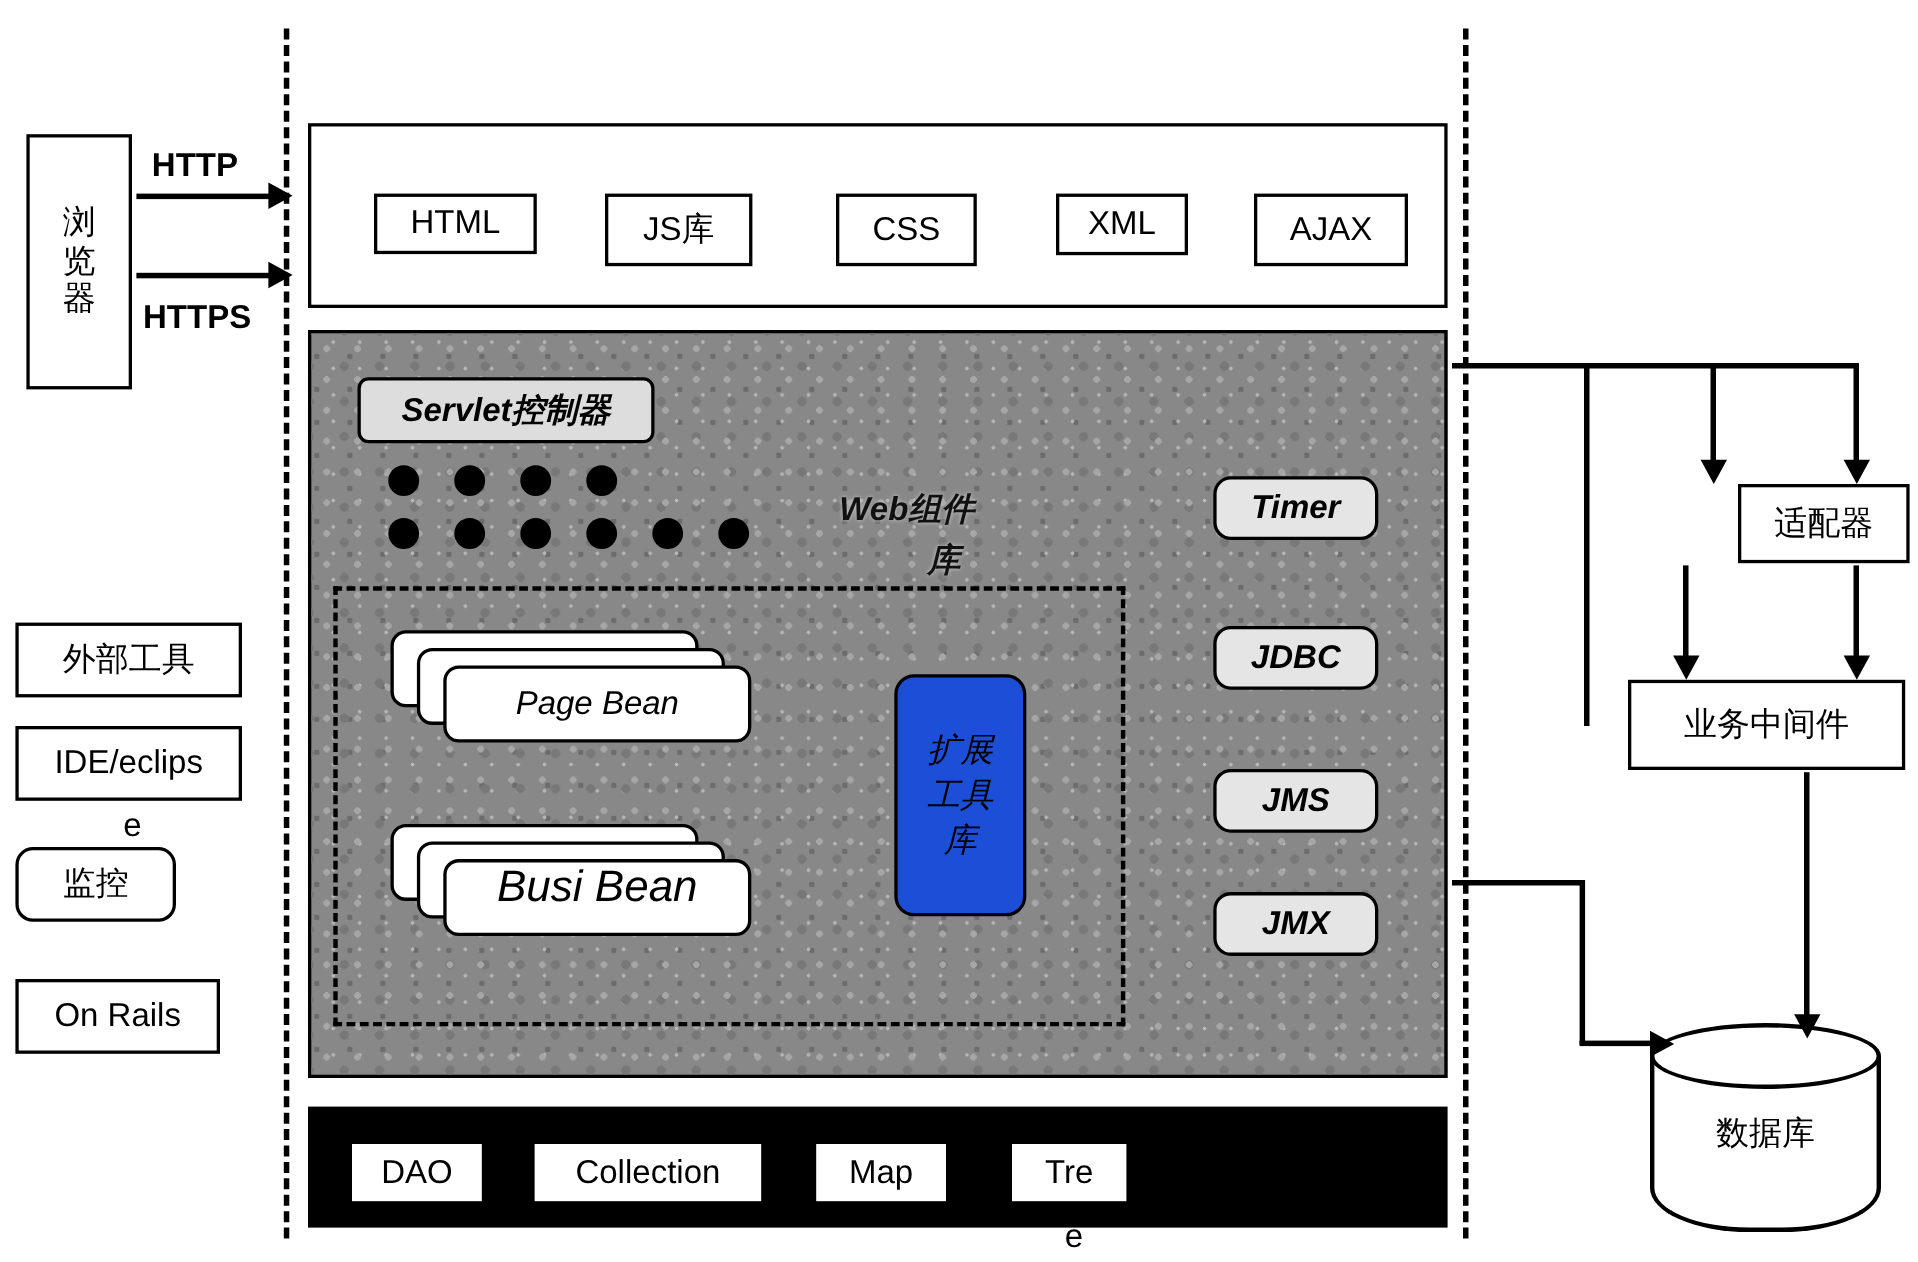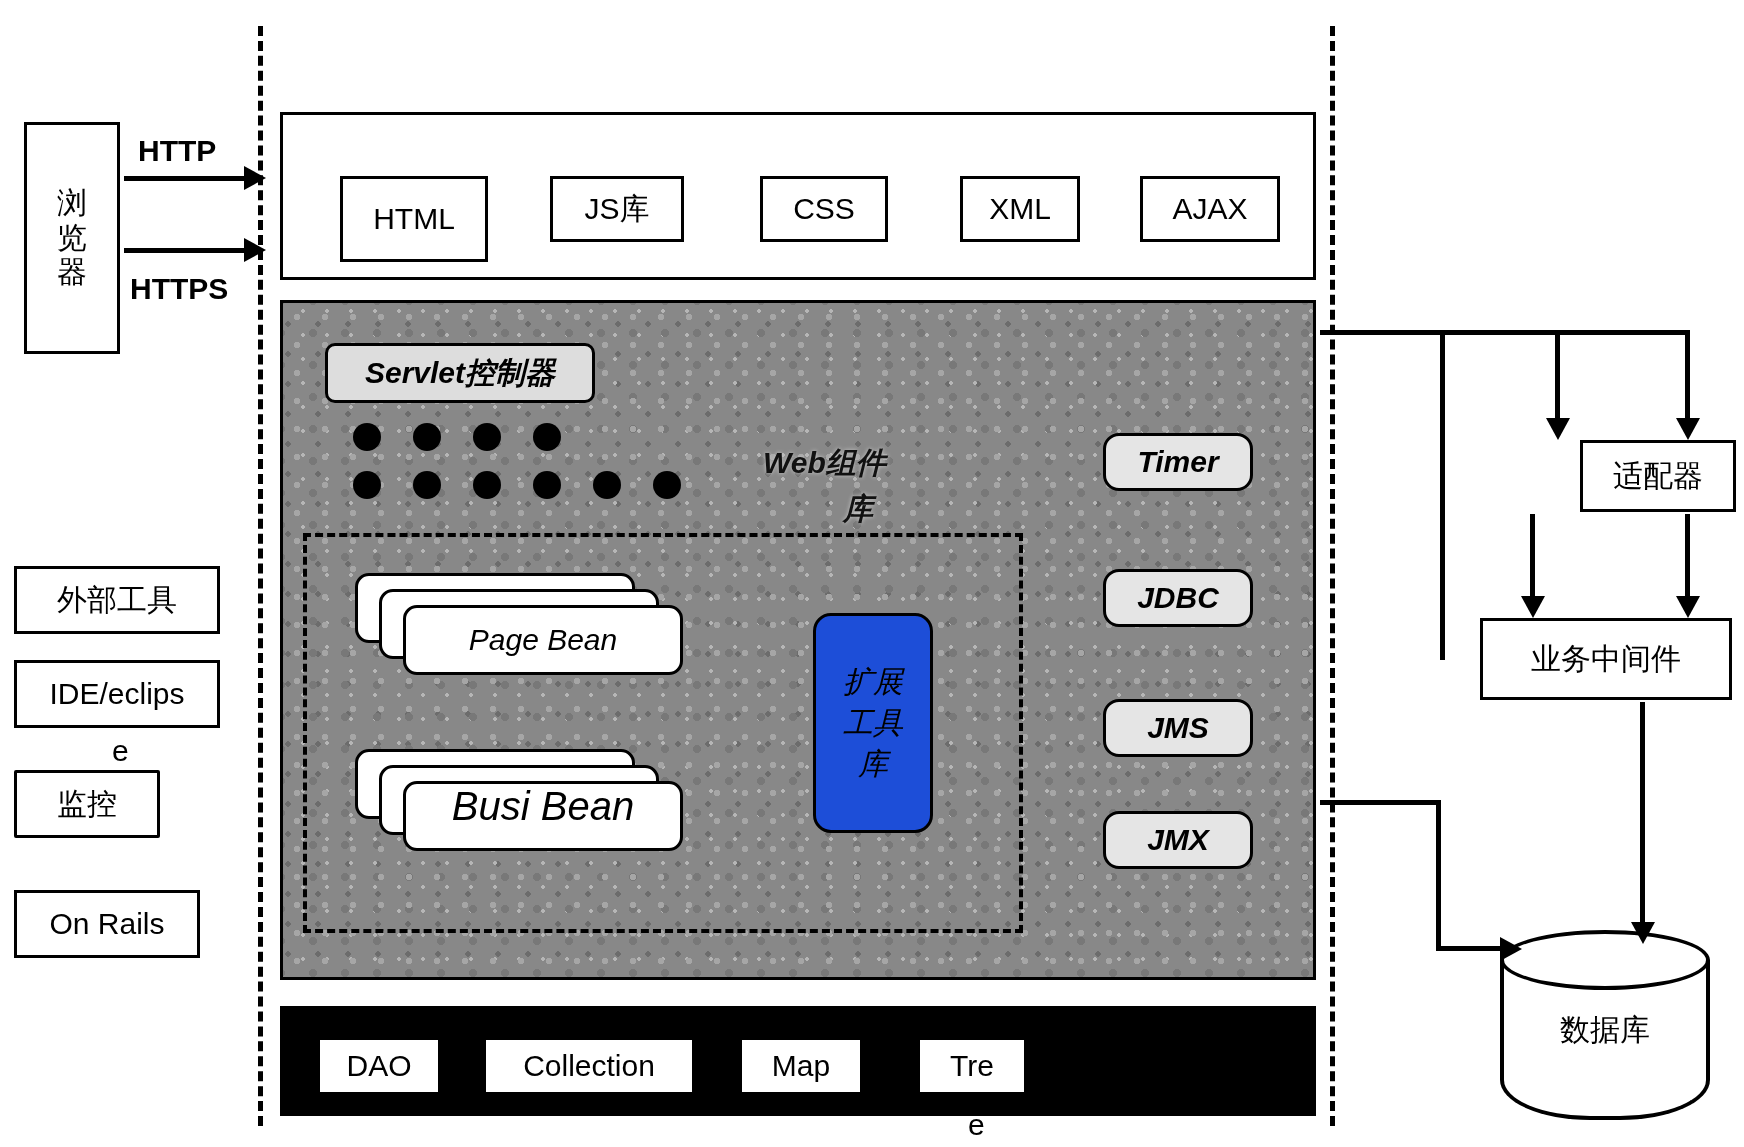--- a/index.html
+++ b/index.html
@@ -153,38 +153,38 @@
   <div class="arrowline" style="left:124px; top:248px; width:122px; height:5px;"></div>
   <div class="arrowhead right" style="left:244px; top:238px;"></div>
 
   <div class="box" style="left:14px; top:566px; width:206px; height:68px;">
     <span>外部工具</span>
   </div>
   <div class="box" style="left:14px; top:660px; width:206px; height:68px; position:absolute;">
     <span>IDE/eclips</span>
   </div>
   <div style="position:absolute; left:112px; top:734px;">e</div>
-  <div class="box" style="left:14px; top:770px; width:146px; height:68px; border-radius:2px;">
+  <div class="box" style="left:14px; top:770px; width:146px; height:68px; border-radius:16px;">
     <span>监控</span>
   </div>
   <div class="box" style="left:14px; top:890px; width:186px; height:68px;">
     <span>On Rails</span>
   </div>
 
   <div class="top-row" style="left:280px; top:112px; width:1036px; height:168px;"></div>
-  <div class="box" style="left:340px; top:176px; width:148px; height:86px;">
+  <div class="box" style="left:340px; top:176px; width:148px; height:55px;">
       <span>HTML</span>
     </div>
   <div class="box" style="left:550px; top:176px; width:134px; height:66px;">
       <span>JS库</span>
     </div>
   <div class="box" style="left:760px; top:176px; width:128px; height:66px;">
       <span>CSS</span>
     </div>
-  <div class="box" style="left:960px; top:176px; width:120px; height:66px;">
+  <div class="box" style="left:960px; top:176px; width:120px; height:56px;">
       <span>XML</span>
     </div>
   <div class="box" style="left:1140px; top:176px; width:140px; height:66px;">
       <span>AJAX</span>
     </div>
 
   <div class="middle-block texture" style="left:280px; top:300px; width:1036px; height:680px;">
 
     <div class="pill" style="left:42px; top:40px; width:270px; height:60px; border-radius:10px; background:#ddd;">
       <span>Servlet控制器</span>

